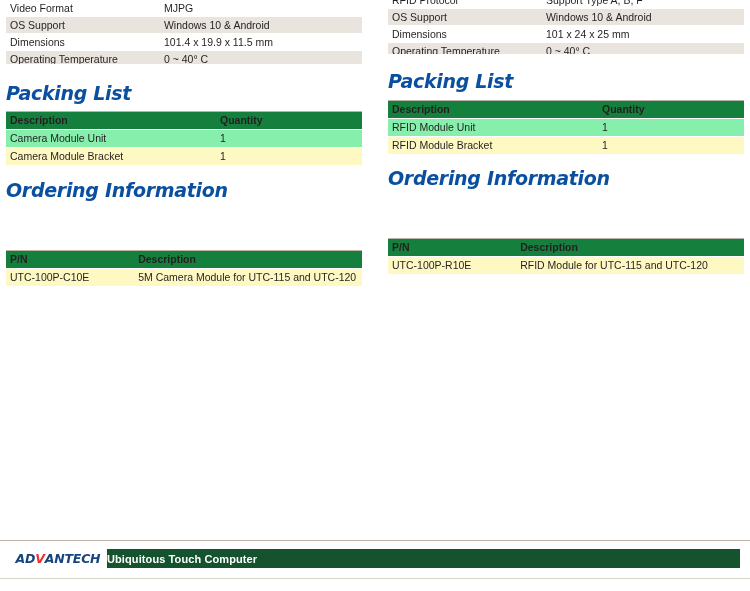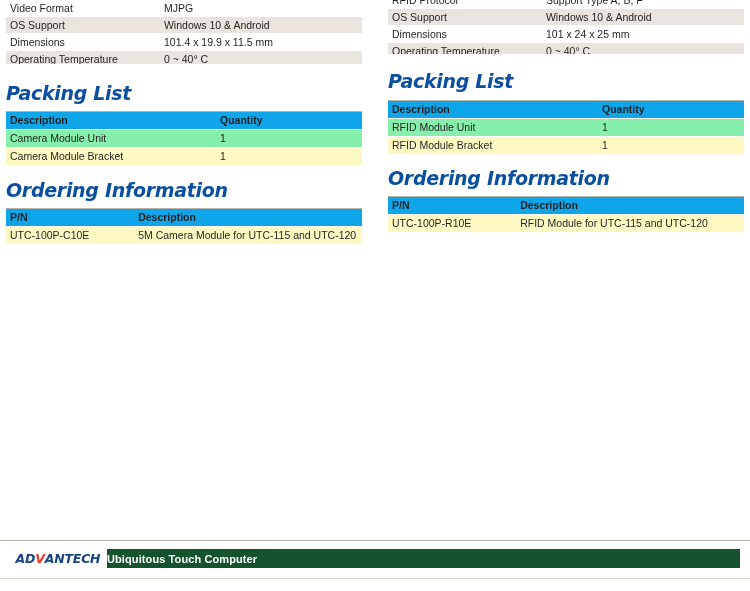--- a/index.html
+++ b/index.html
@@ -83,21 +83,21 @@
 
   
   .data-table {
     border-collapse: collapse;
     width: 100%;
     table-layout: fixed;
     border-top: 1px solid #b9b2a8;
     border-bottom: 1px solid #7d7668;
   }
   .data-table th {
-    background: #0ea5e9;
+    background: #15803d;
     font-size: 10.5px;
     line-height: 13px;
     font-weight: bold;
     text-align: left;
     padding: 2px 4px;
     color: #231f20;
     border-bottom: 1px solid #ffffff;
   }
   .data-table td {
     font-size: 10.5px;
@@ -107,21 +107,21 @@
     color: #231f20;
     border-bottom: 1px solid #ffffff;
   }
   .data-table tr.shade td { background: #86efac; }
   .data-table tr.plain td { background: #fef9c3; }
 
   .packing-table { position: absolute; left: 0; }
   .packing-table col.c1 { width: 59%; }
   .packing-table col.c2 { width: 41%; }
 
-  .ordering-table { position: absolute; left: 0; }
+  .ordering-table { position: absolute; left: 0; margin-top: 42px; }
   .ordering-table col.c1 { width: 36%; }
   .ordering-table col.c2 { width: 64%; }
 
   .pack-table-left { top: 111px; }
   .pack-table-right { top: 100px; }
   .order-table-left { top: 208px; }
   .order-table-right { top: 196px; }
 
   
   .footer-rule {

